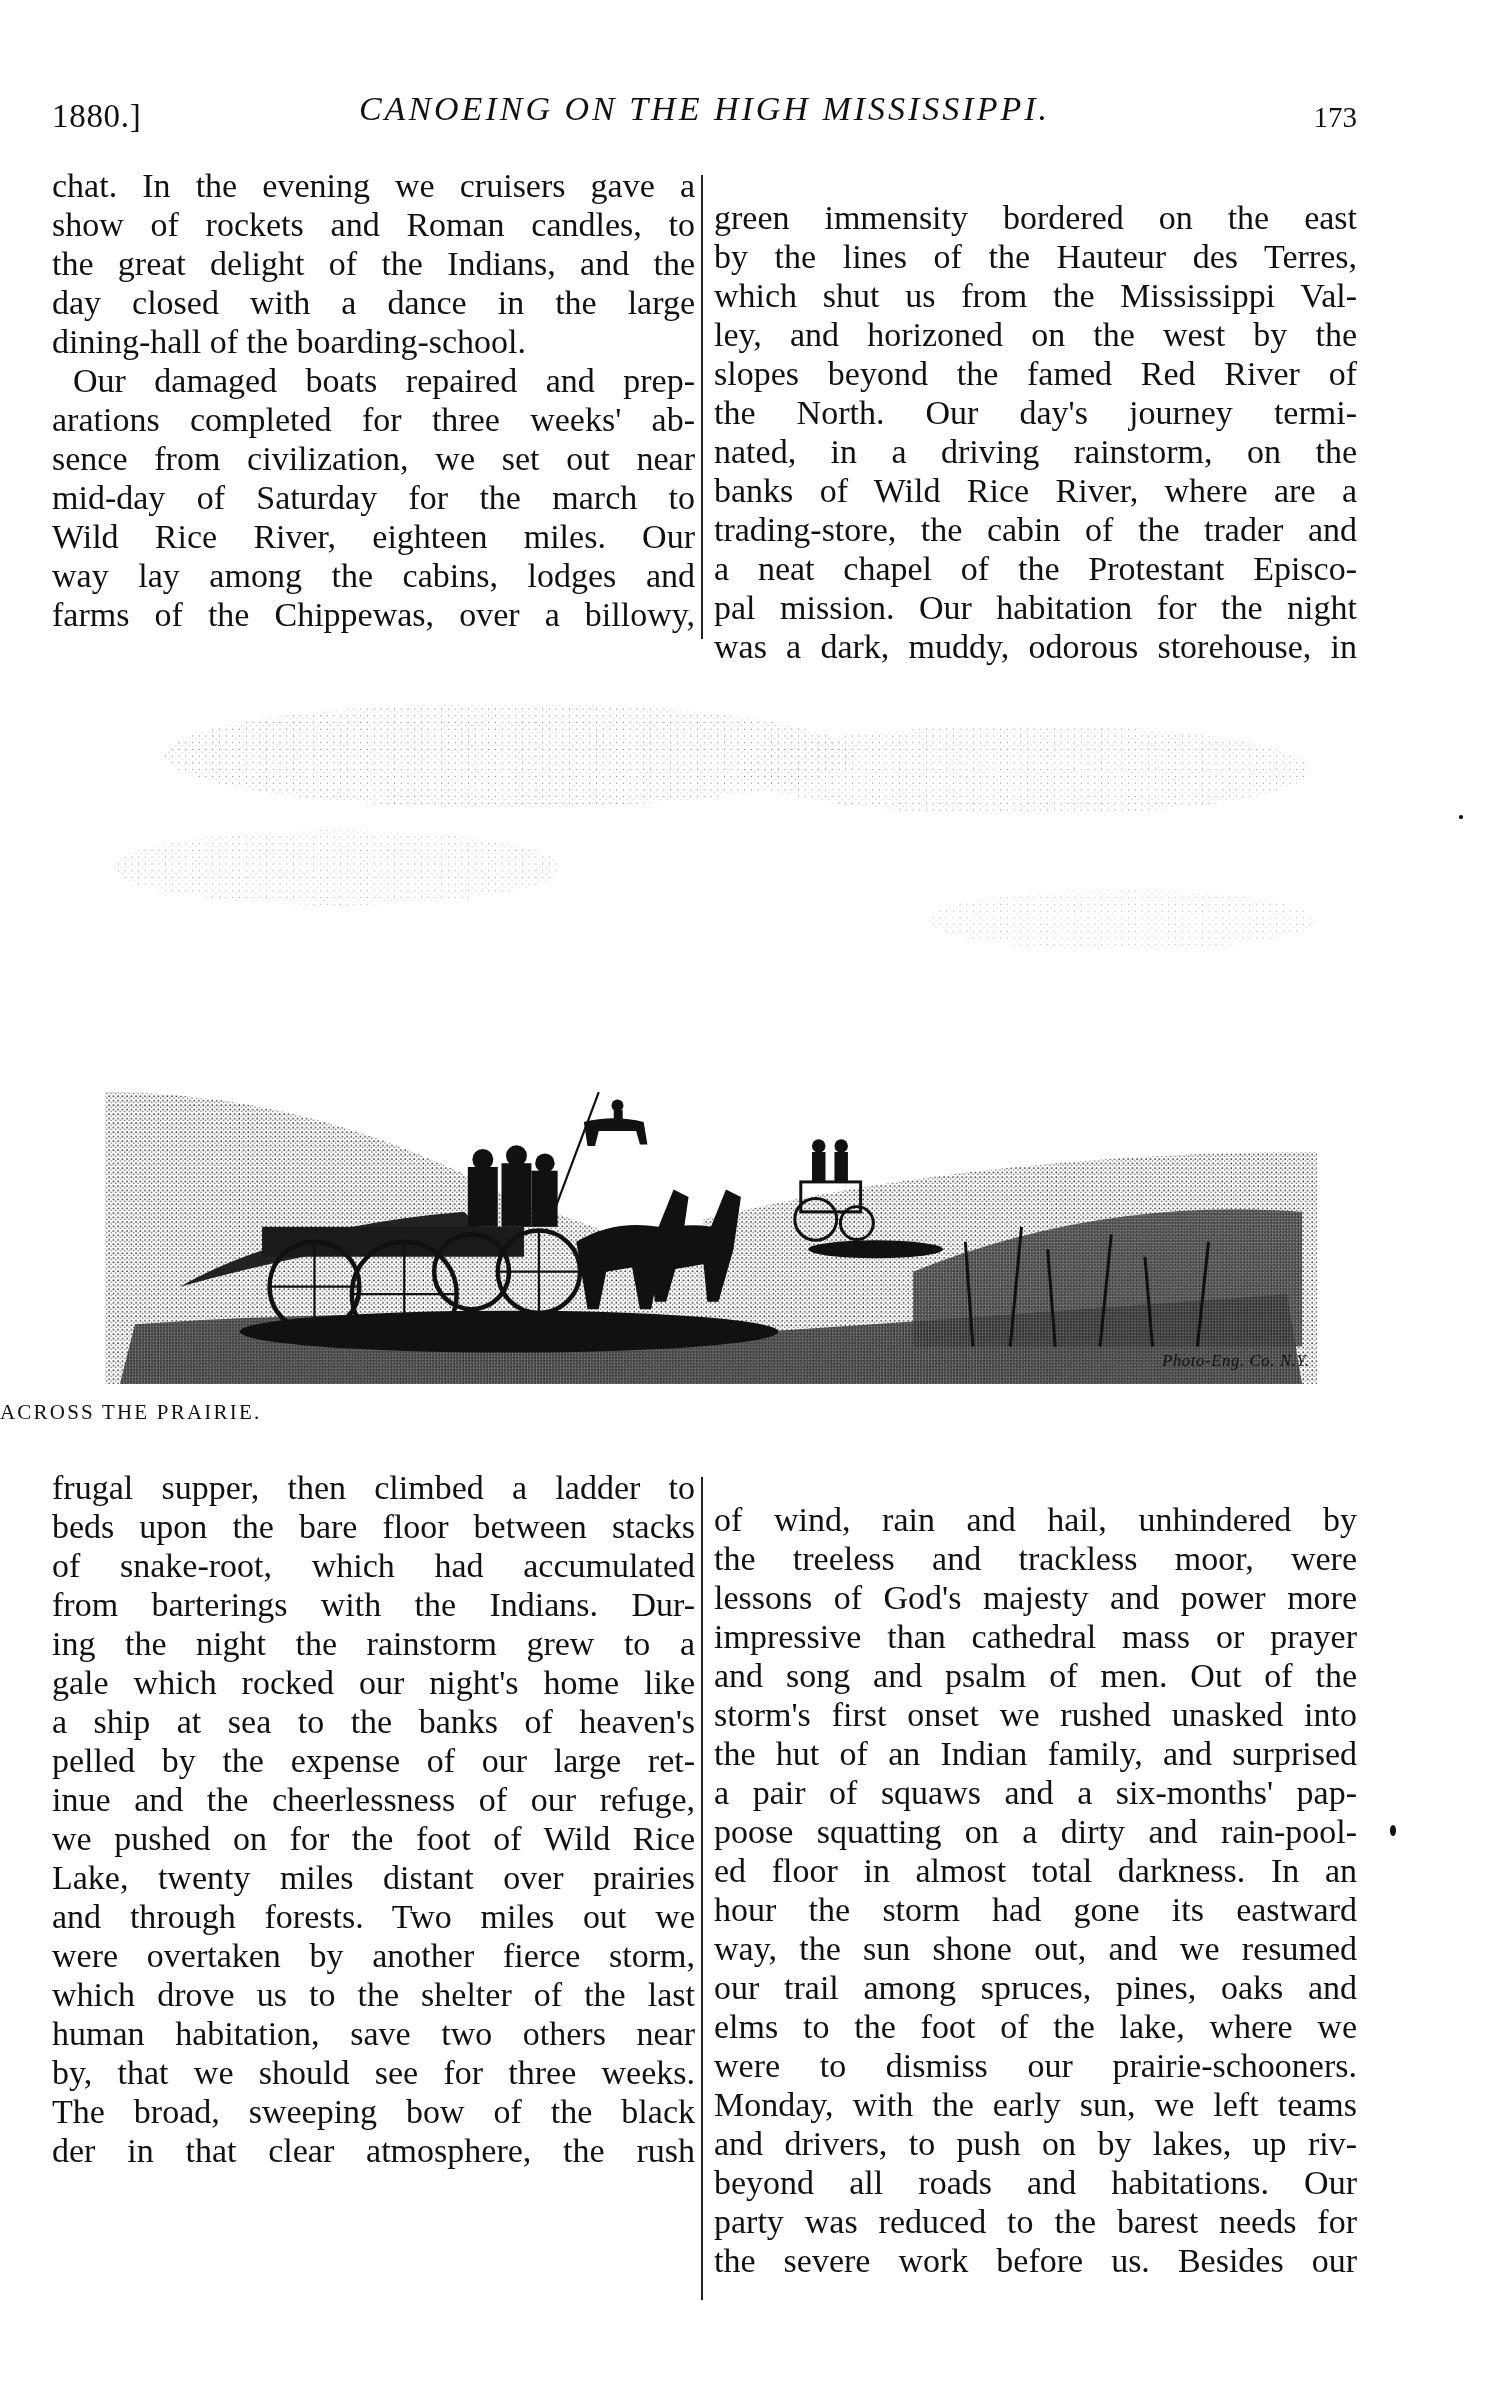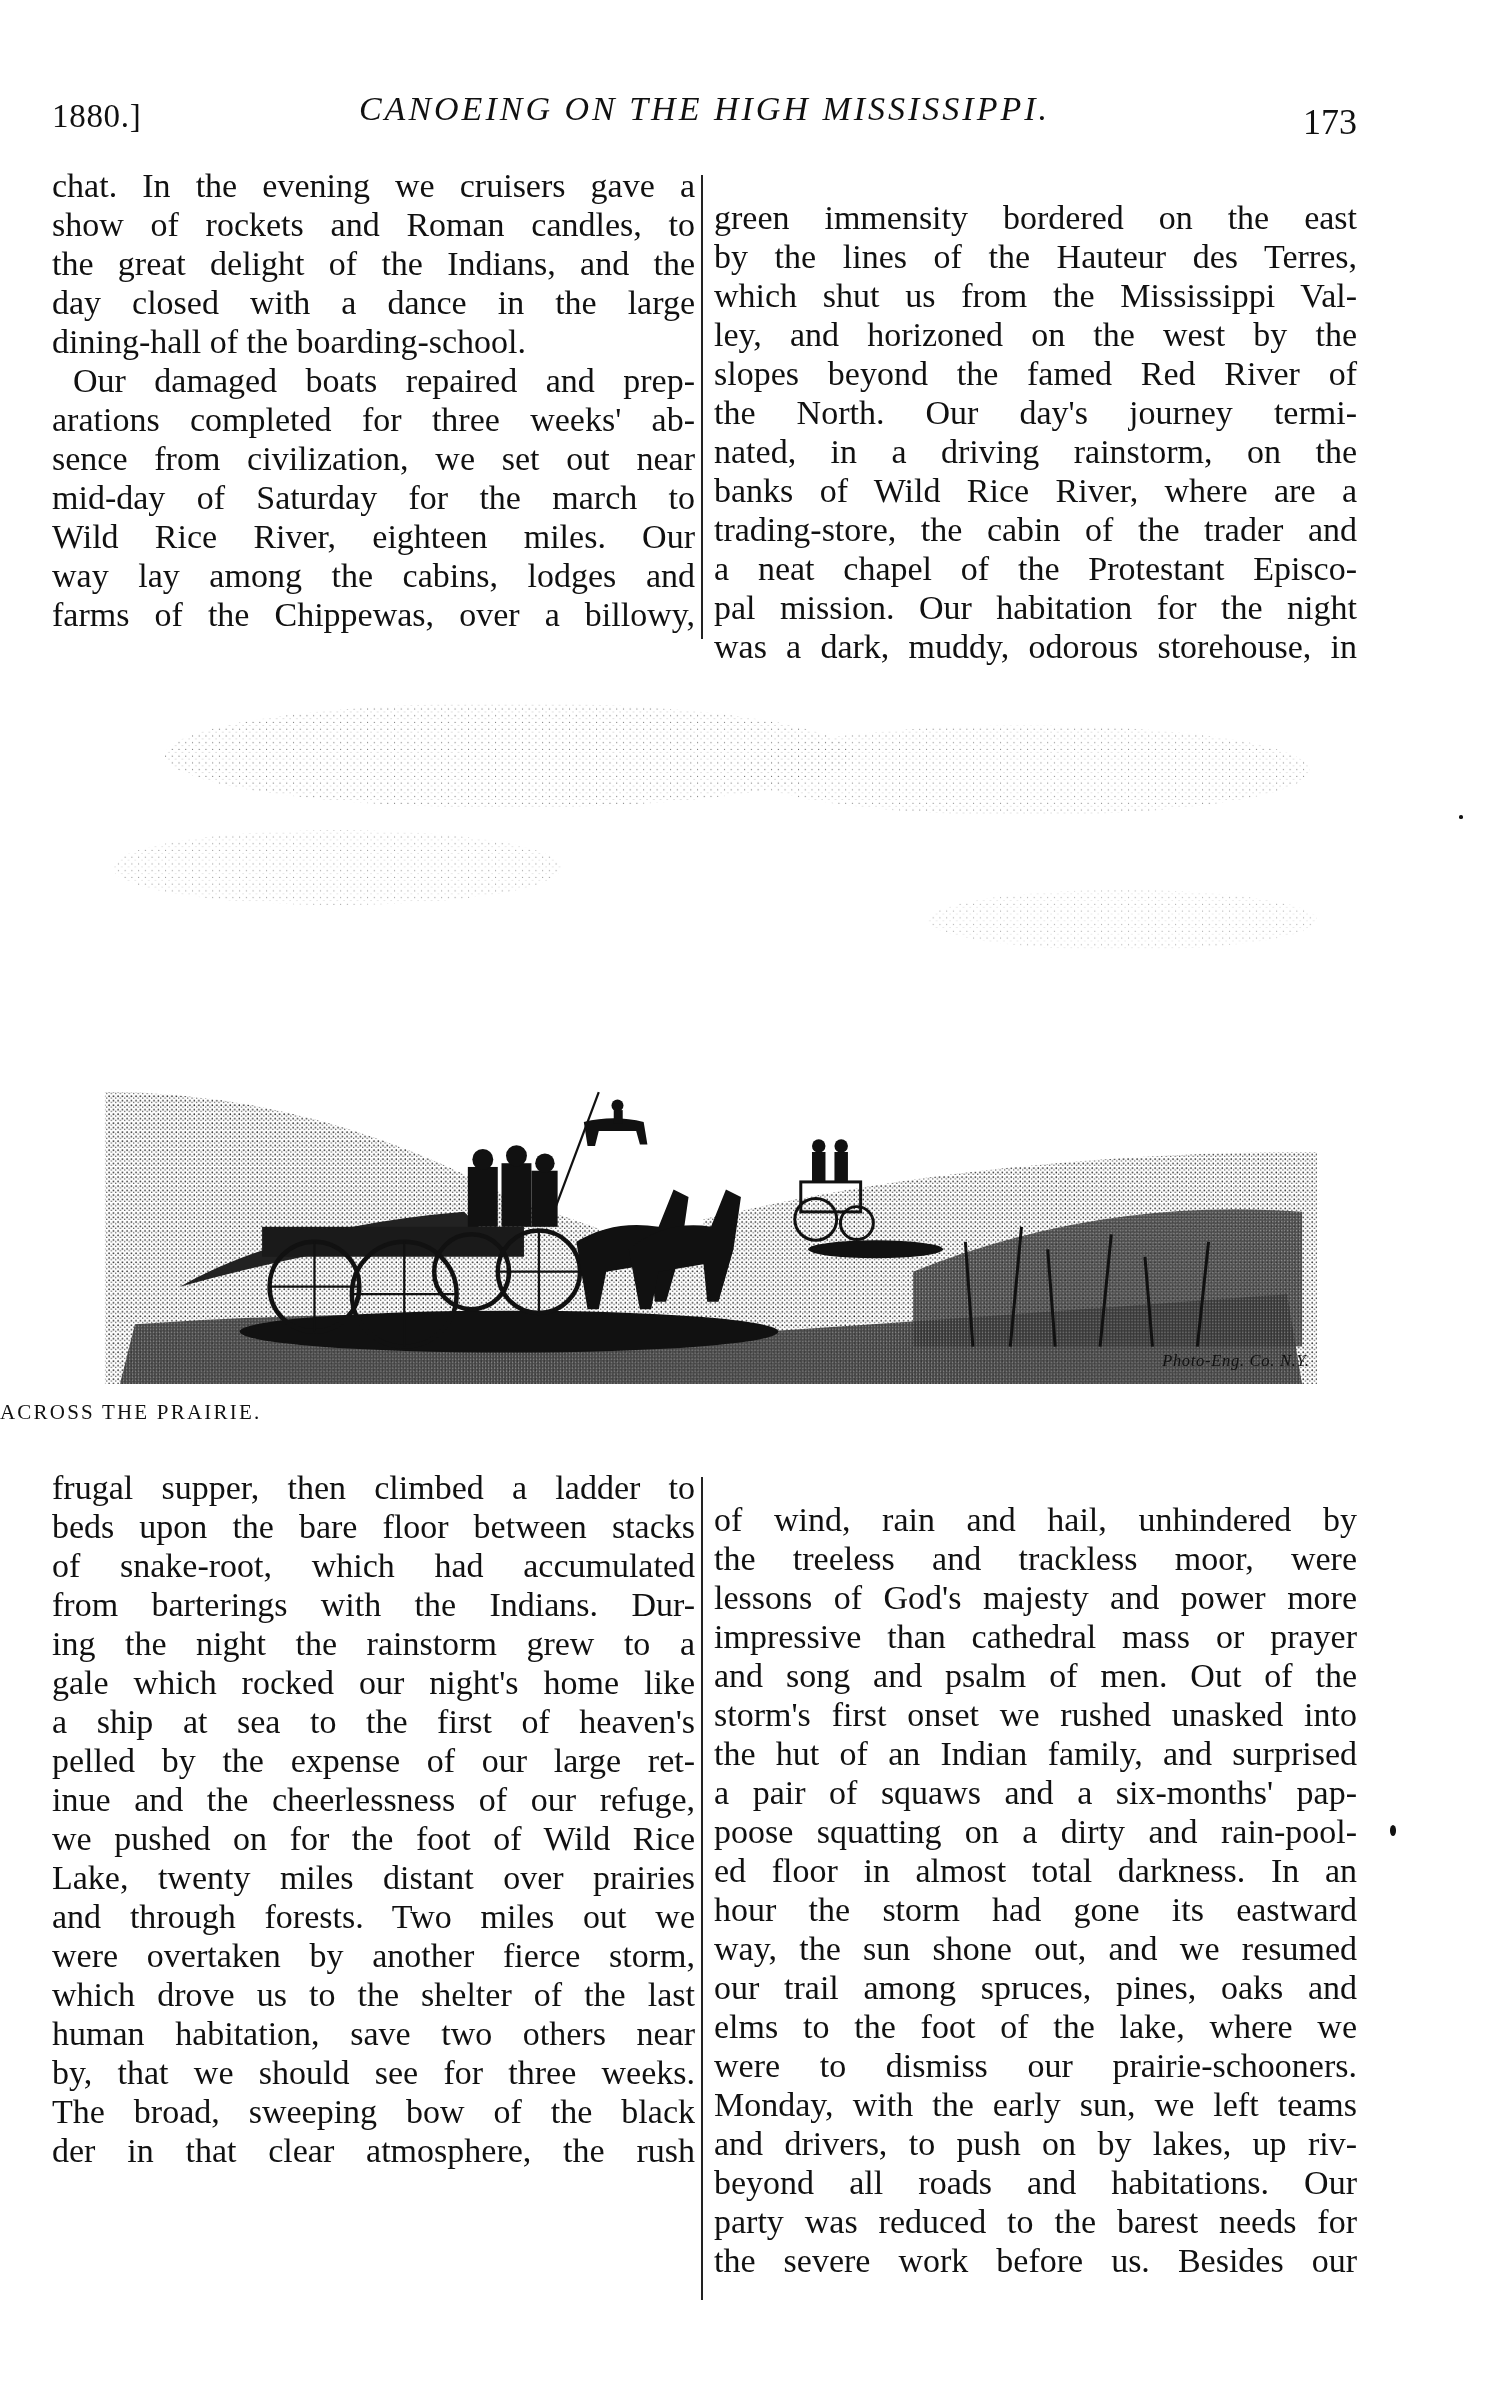--- a/index.html
+++ b/index.html
@@ -2,21 +2,21 @@
 <html style="font-size:12px"><head>
 <meta charset="utf-8">
 <style>
   html, body { margin: 0; padding: 0; background: #ffffff; }
   body { width: 1508px; height: 2401px; position: relative; overflow: hidden; color: #111; font-family: "Liberation Serif", "DejaVu Serif", serif; }
   .page { position: absolute; left: 0; top: 0; width: 1508px; height: 2401px; }
 
   .running-head { position: absolute; top: 90px; left: 52px; width: 1305px; height: 52px; }
   .rh-year { position: absolute; left: 0; top: 7.5px; font-size: 33px; letter-spacing: 0.7px; }
   .rh-title { position: absolute; left: 0; right: 0; top: 0; text-align: center; font-size: 34px; font-style: italic; letter-spacing: 3px; }
-  .rh-page { position: absolute; right: 0; top: 10.5px; font-size: 36px; }
+  .rh-page { position: absolute; right: 0; top: 10.5px; font-size: 29px; }
 
   .text-block { position: absolute; left: 52px; width: 1305px; }
   .col { position: absolute; top: 0; width: 643px; font-size: 34px; line-height: 39px; }
   .col-left { left: 0; }
   .col-right { left: 662px; margin-top: 32px; }
   .col .line { display: block; white-space: nowrap; text-align: justify; text-align-last: justify; height: 39px; overflow: visible; }
   .col .line.last { text-align-last: left; }
   .col .line.indent { padding-left: 21px; }
   .col-rule { position: absolute; top: 0; left: 649px; width: 1.5px; background: #222; }
 
@@ -175,21 +175,21 @@
   <div class="caption">ACROSS THE PRAIRIE.</div>
 
   <div class="text-block bottom-block">
     <div class="col col-left">
       <span class="line">frugal supper, then climbed a ladder to</span>
       <span class="line">beds upon the bare floor between stacks</span>
       <span class="line">of snake-root, which had accumulated</span>
       <span class="line">from barterings with the Indians.  Dur-</span>
       <span class="line">ing the night the rainstorm grew to a</span>
       <span class="line">gale which rocked our night's home like</span>
-      <span class="line">a ship at sea to the first of heaven's</span>
+      <span class="line">a ship at sea to the banks of heaven's</span>
       <span class="line">pelled by the expense of our large ret-</span>
       <span class="line">inue and the cheerlessness of our refuge,</span>
       <span class="line">we pushed on for the foot of Wild Rice</span>
       <span class="line">Lake, twenty miles distant over prairies</span>
       <span class="line">and through forests.  Two miles out we</span>
       <span class="line">were overtaken by another fierce storm,</span>
       <span class="line">which drove us to the shelter of the last</span>
       <span class="line">human habitation, save two others near</span>
       <span class="line">by, that we should see for three weeks.</span>
       <span class="line">The broad, sweeping bow of the black</span>

